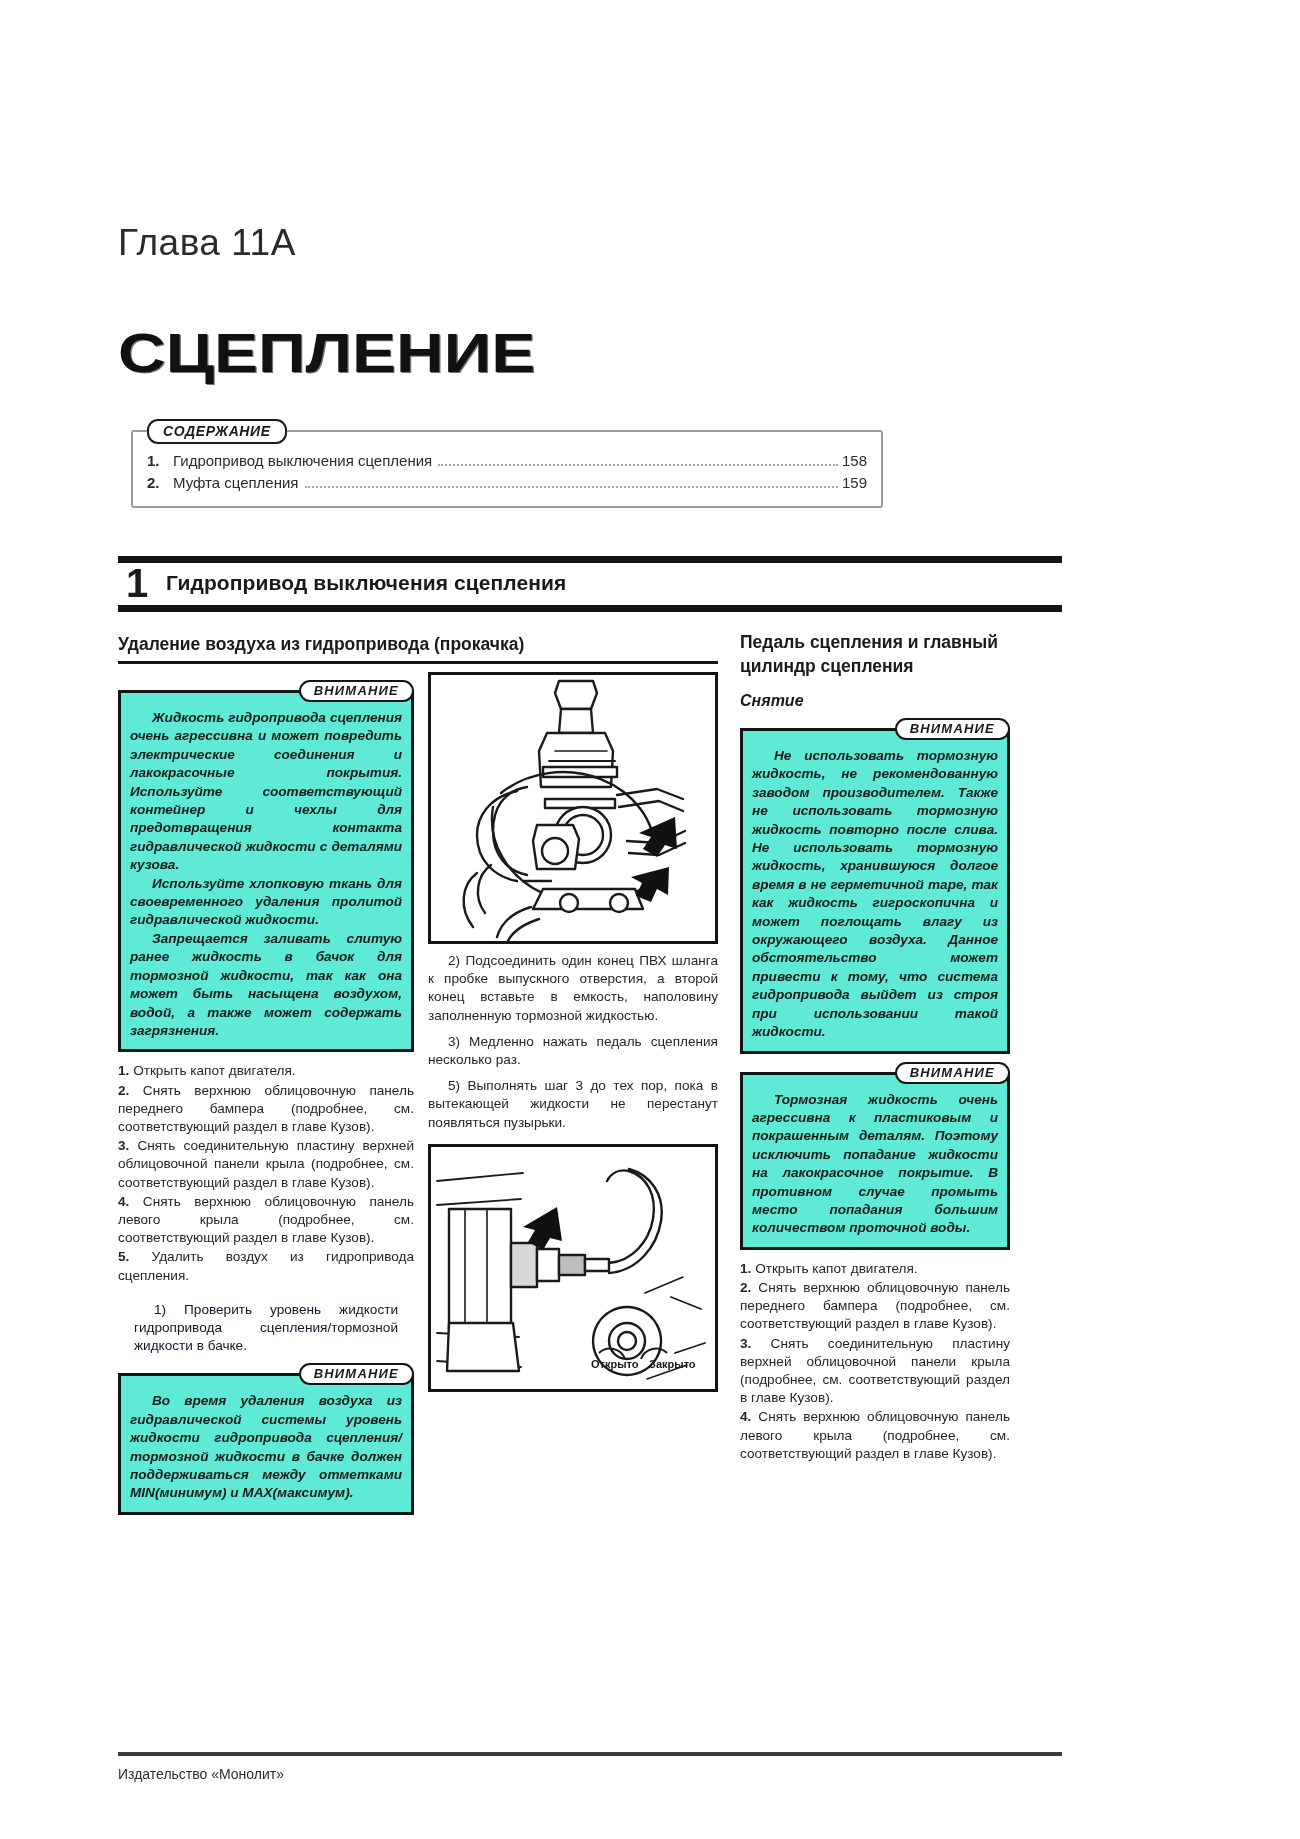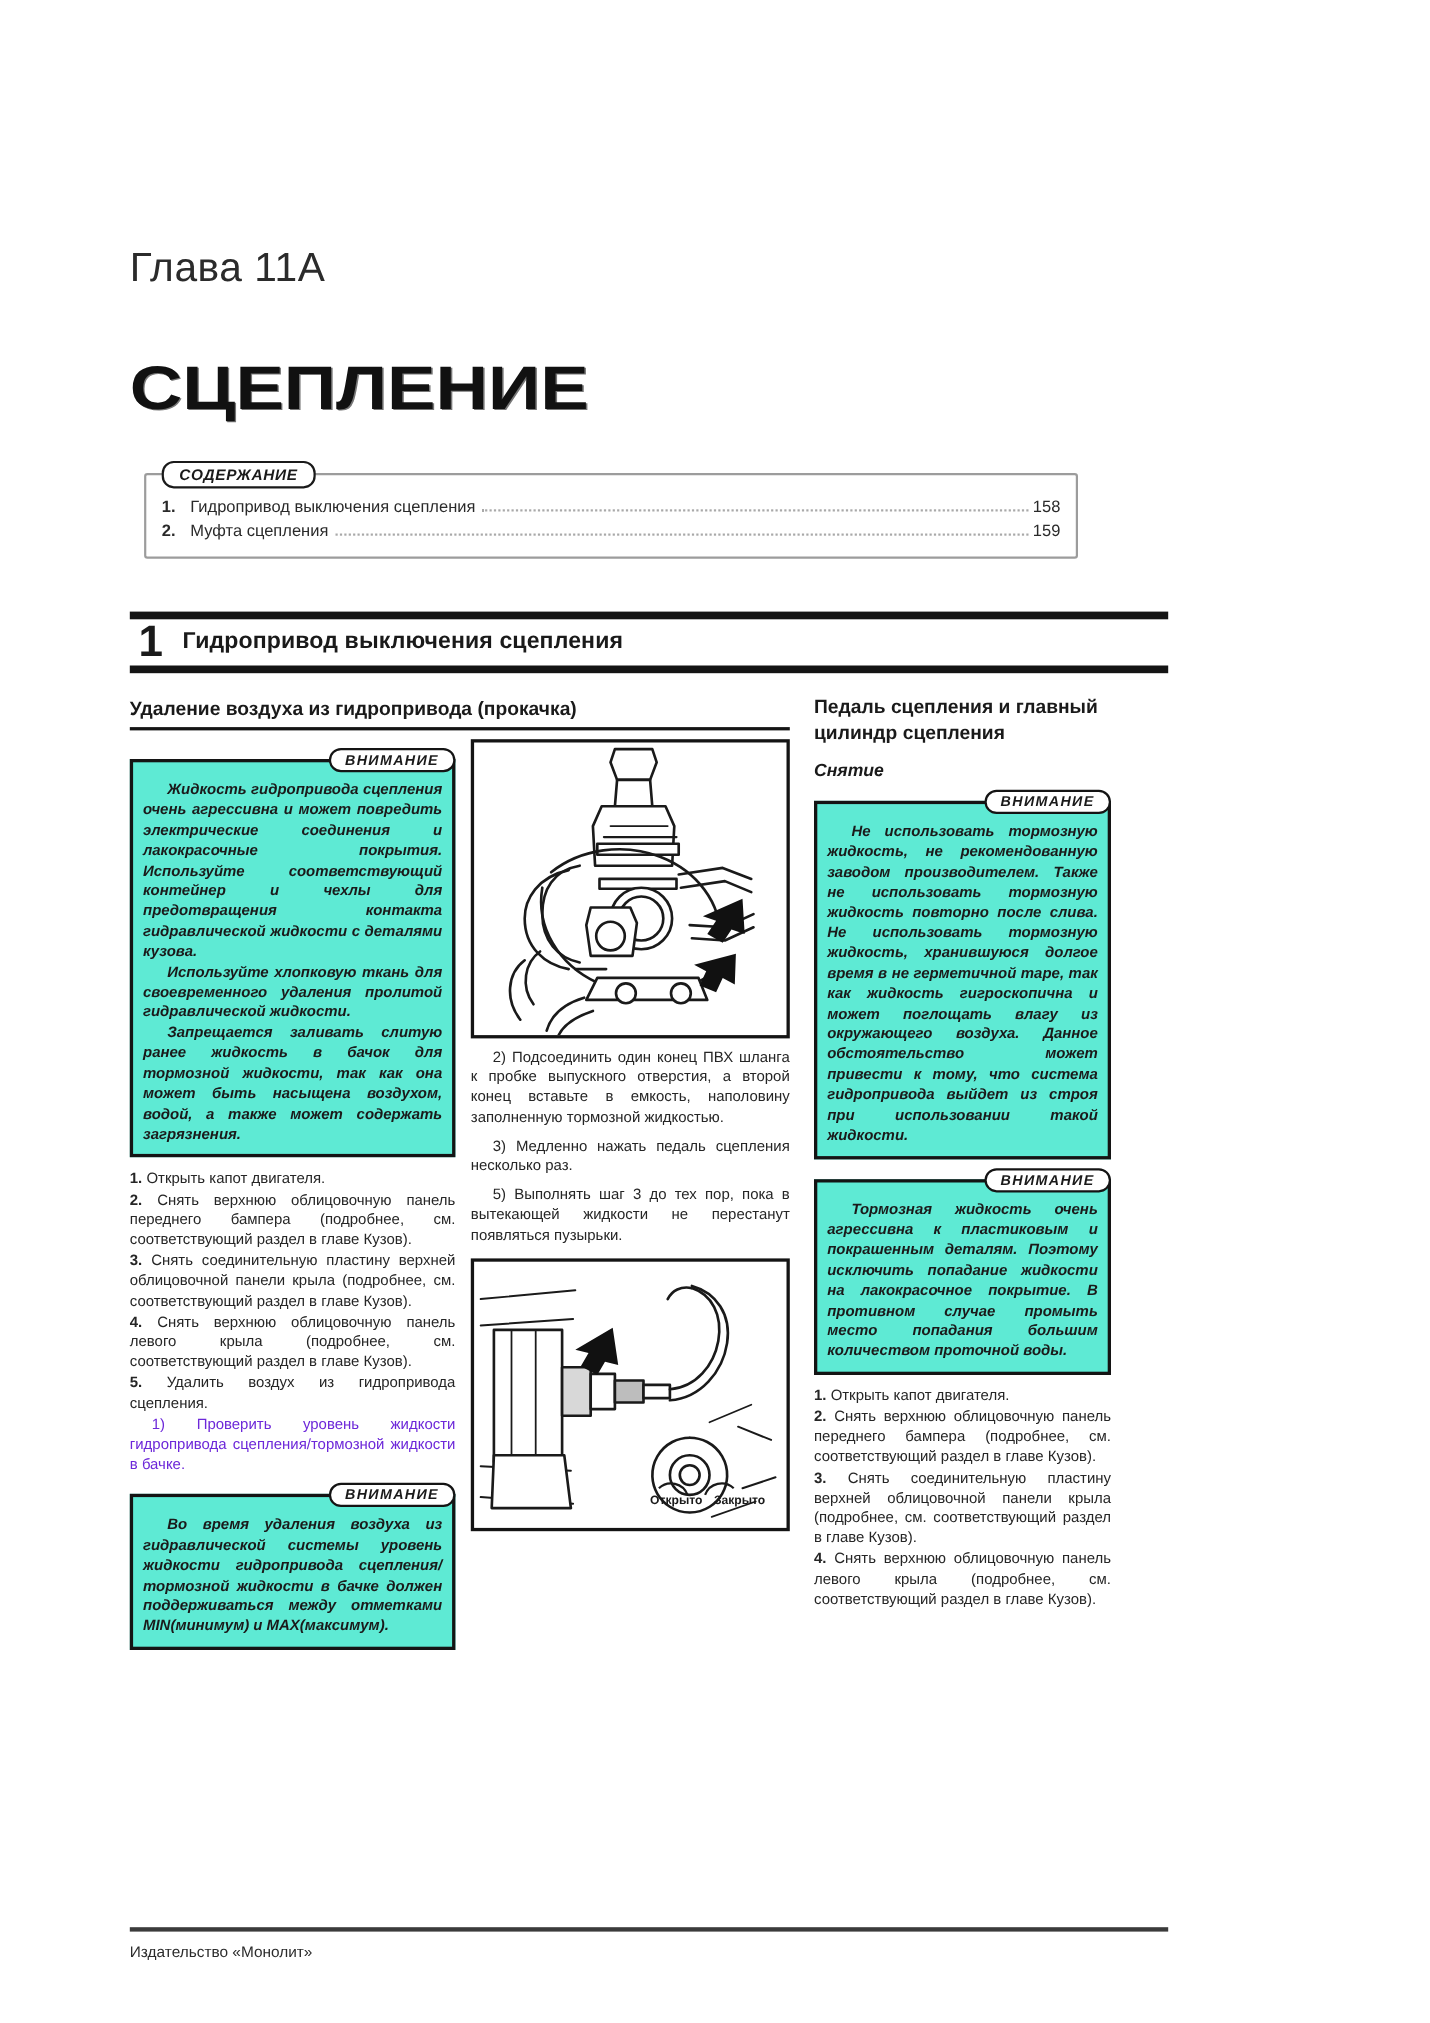--- a/index.html
+++ b/index.html
@@ -41,21 +41,21 @@
     transform: scaleX(1.18);
     transform-origin: left center;
     text-shadow: 1px 1px 0 #777;
   }
 
   
   .toc {
     position: absolute;
     left: 131px;
     top: 430px;
-    width: 849px;
+    width: 752px;
     border: 2px solid #9c9c9c;
     border-radius: 3px;
     box-sizing: border-box;
     padding: 18px 14px 12px 14px;
   }
   .toc-tab {
     position: absolute;
     left: 14px;
     top: -13px;
     background: #ffffff;
@@ -203,23 +203,23 @@
     line-height: 18.2px;
     text-align: justify;
     margin: 0 0 1px 0;
     color: #262626;
   }
   .step b { font-weight: 700; }
   .substep {
     font-size: 13.6px;
     line-height: 18.2px;
     text-align: justify;
-    margin: 0;
+    margin: 16px;
     text-indent: 20px;
-    color: #6d28d9;
+    color: #0f172a;
   }
   .caption {
     font-size: 13.6px;
     line-height: 18.2px;
     text-align: justify;
     margin: 8px 0 0 0;
     text-indent: 20px;
     color: #262626;
   }
 

